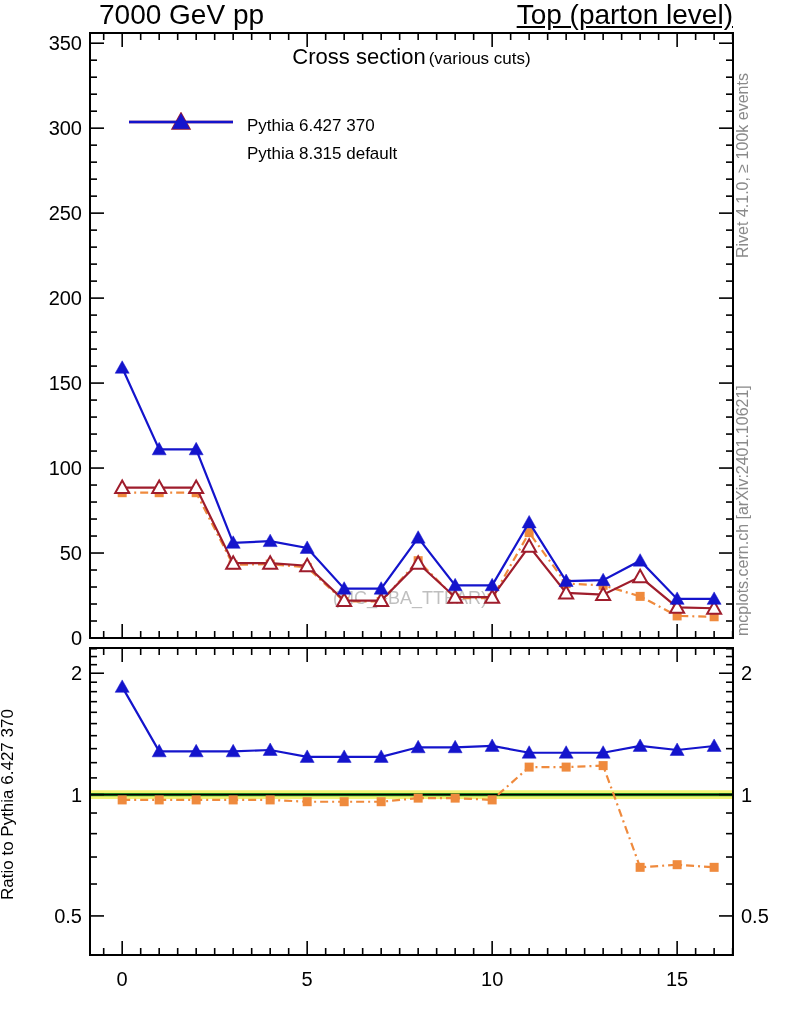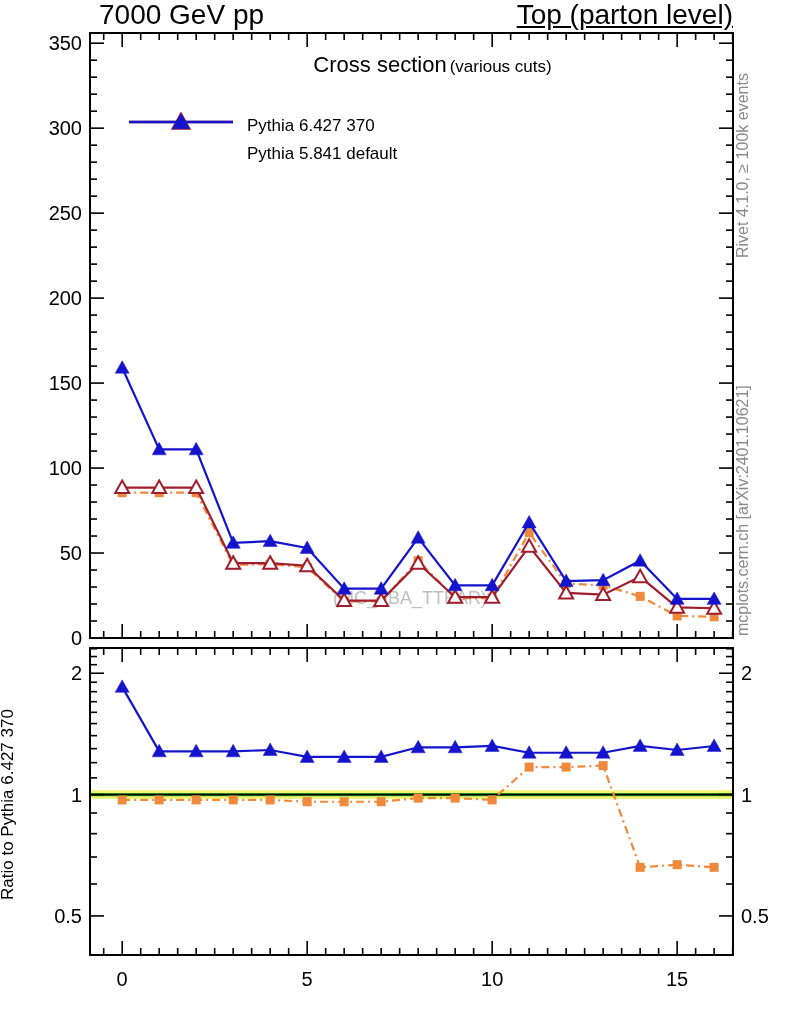--- a/index.html
+++ b/index.html
@@ -2,21 +2,21 @@
 <html><head>
 <meta charset="utf-8">
 <style>
   html,body{margin:0;padding:0;background:#fff;}
   .figure{position:relative;width:786px;height:1024px;background:#fff;overflow:hidden;
           font-family:"Liberation Sans",sans-serif;color:#000;}
   .figure svg{position:absolute;left:0;top:0;}
   .hdr{position:absolute;top:3px;font-size:28px;line-height:24px;white-space:nowrap;}
   .hdr.left{left:99px;}
   .hdr.right{left:90px;width:643px;text-align:right;text-decoration:underline;}
-  .plot-title{position:absolute;left:90px;width:643px;top:52px;text-align:center;white-space:nowrap;padding-left:21px;}
+  .plot-title{position:absolute;left:90px;width:643px;top:44px;text-align:center;white-space:nowrap;}
   .plot-title .t{font-size:22px;}
   .plot-title .s{font-size:17px;margin-left:3px;}
   .legend{position:absolute;left:127px;top:112px;}
   .lrow{display:flex;align-items:center;height:28px;}
   .sample{width:108px;height:20px;margin-right:12px;}
   .llabel{font-size:17px;white-space:nowrap;}
   .vnote{position:absolute;height:18px;line-height:18px;white-space:nowrap;
          transform-origin:0 100%;transform:rotate(-90deg);font-size:16px;color:#8a8a8a;}
   .vnote.rivet{left:752px;top:240px;}
   .vnote.mcp{left:752px;top:618px;}
@@ -423,20 +423,20 @@
         </span>
       <span class="llabel">Pythia 6.427 370</span>
     </div>
     <div class="lrow">
       <span class="sample">
           <svg class="legsvg" width="108" height="20">
             <line x1="2" y1="10" x2="106" y2="10" stroke="#1414cc" stroke-width="2.4"></line>
             <polygon points="54,1.5 62.5,16.63 45.5,16.63" fill="#1414cc" stroke="#1414cc" stroke-width="0.5"></polygon>
           </svg>
         </span>
-      <span class="llabel">Pythia 5.841 default</span>
+      <span class="llabel">Pythia 8.315 default</span>
     </div>
   </div>
 
   <div class="vnote rivet">Rivet 4.1.0, ≥ 100k events</div>
   <div class="vnote mcp">mcplots.cern.ch [arXiv:2401.10621]</div>
   <div class="vlabel">Ratio to Pythia 6.427 370</div>
 </div>
 
 </body></html>

